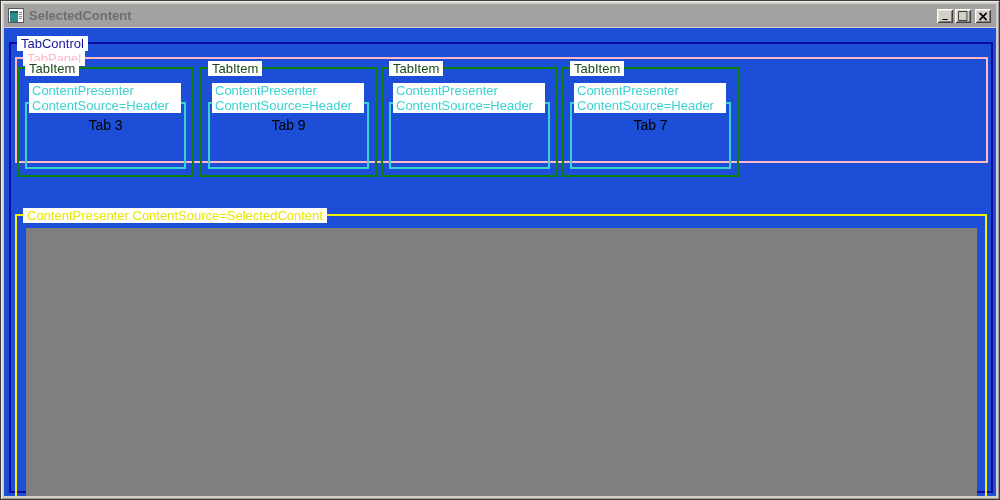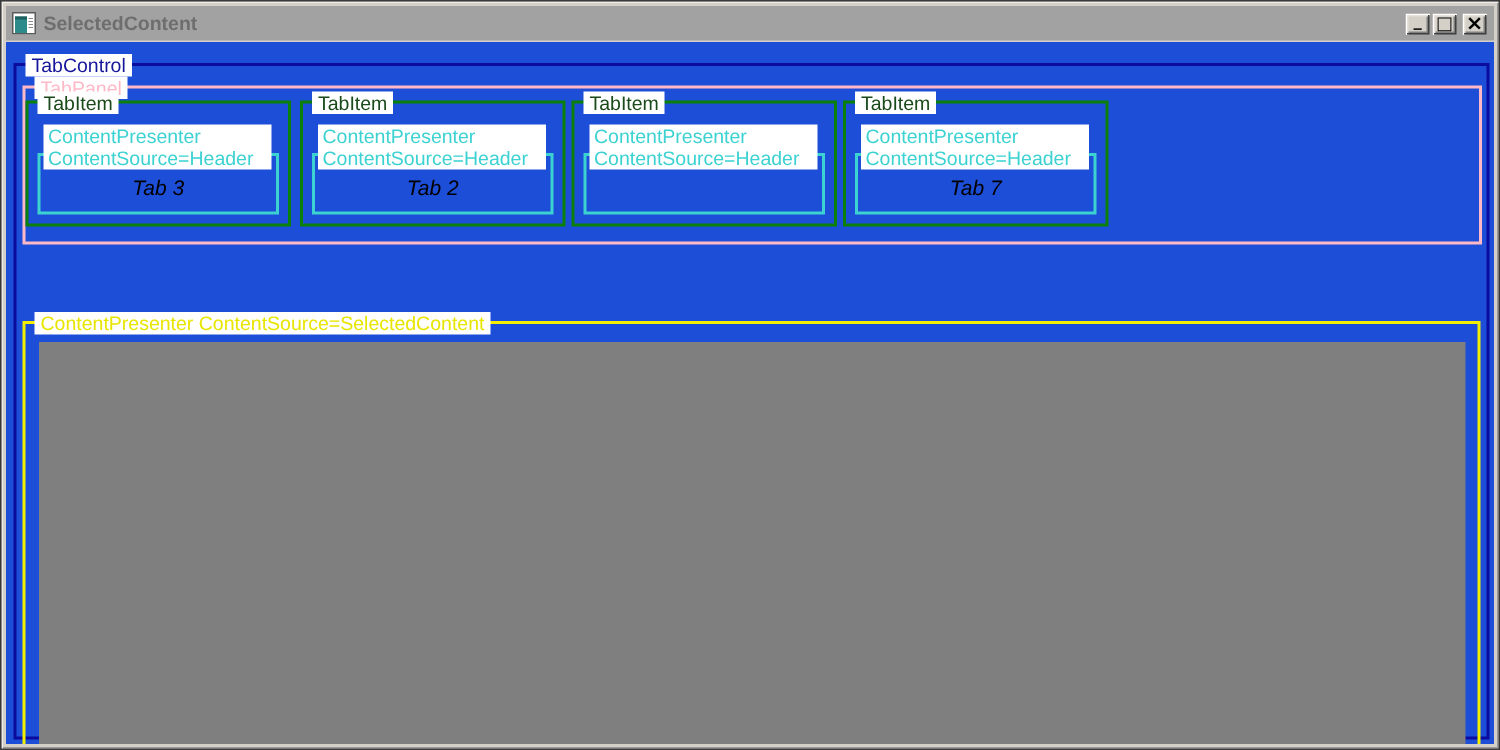--- a/index.html
+++ b/index.html
@@ -67,21 +67,21 @@
     font-size: 13px; line-height: 15px; white-space: nowrap;
   }
 
   .tabcontrol-box { left: 5px; top: 14px; width: 984px; height: 451px; border-color: #0b0b9e; }
   .tabcontrol-box > .vlabel { color: #16169a; }
 
   .tabpanel-box { left: 4px; top: 13px; width: 973px; height: 106px; border-color: #ffb9c6; }
   .tabpanel-box > .vlabel { color: #ffb9c6; }
 
   .tabitem-box {
-    position: absolute; top: 8px; height: 84px; width: 177px;
+    position: absolute; top: 8px; height: 110px; width: 177px;
     border: 2px solid #0b800b;
   }
   .tabitem-box > .vlabel { color: #1a4a1a; }
   .tabitem-box:nth-of-type(1) { left: 2px; }
   .tabitem-box:nth-of-type(2) { left: 183px; }
   .tabitem-box:nth-of-type(3) { left: 364px; }
   .tabitem-box:nth-of-type(4) { left: 545px; }
 
   .header-presenter-box {
     position: absolute; left: 6px; right: 6px; top: 33px; bottom: 6px;
@@ -89,21 +89,21 @@
   }
   .header-presenter-label {
     position: absolute; top: -21px; left: 2px; z-index: 3;
     width: 152px;
     background: #ffffff; padding: 0 3px;
     font-size: 13px; line-height: 15px;
     color: #3cd2d2; white-space: normal;
   }
   .tab-header-text {
     position: absolute; left: 0; right: 0; top: 13px;
-    text-align: center; font-size: 14px; color: #000000; font-style: italic;
+    text-align: center; font-size: 14px; color: #000000;
   }
 
   .selected-content-box { left: 4px; top: 129px; width: 972px; height: 315px; border-color: #f2ef00; margin-top: 41px; }
   .selected-content-box > .vlabel { color: #e8e500; }
 
   .content-fill {
     position: absolute; left: 9px; top: 12px; right: 8px; bottom: 11px;
     background: #7f7f7f;
   }
 </style>
@@ -133,21 +133,21 @@
     <div class="vbox tabcontrol-box">
       <div class="vlabel">TabControl</div>
 
       <div class="vbox tabpanel-box">
         <div class="vlabel">TabPanel</div>
 
         <div class="tabitem-box">
           <div class="vlabel">TabItem</div>
           <div class="header-presenter-box">
             <div class="header-presenter-label">ContentPresenter ContentSource=Header</div>
-            <div class="tab-header-text">Tab 2</div>
+            <div class="tab-header-text">Tab 9</div>
           </div>
         </div>
 
         <div class="tabitem-box">
           <div class="vlabel">TabItem</div>
           <div class="header-presenter-box">
             <div class="header-presenter-label">ContentPresenter ContentSource=Header</div>
           </div>
         </div>
 

